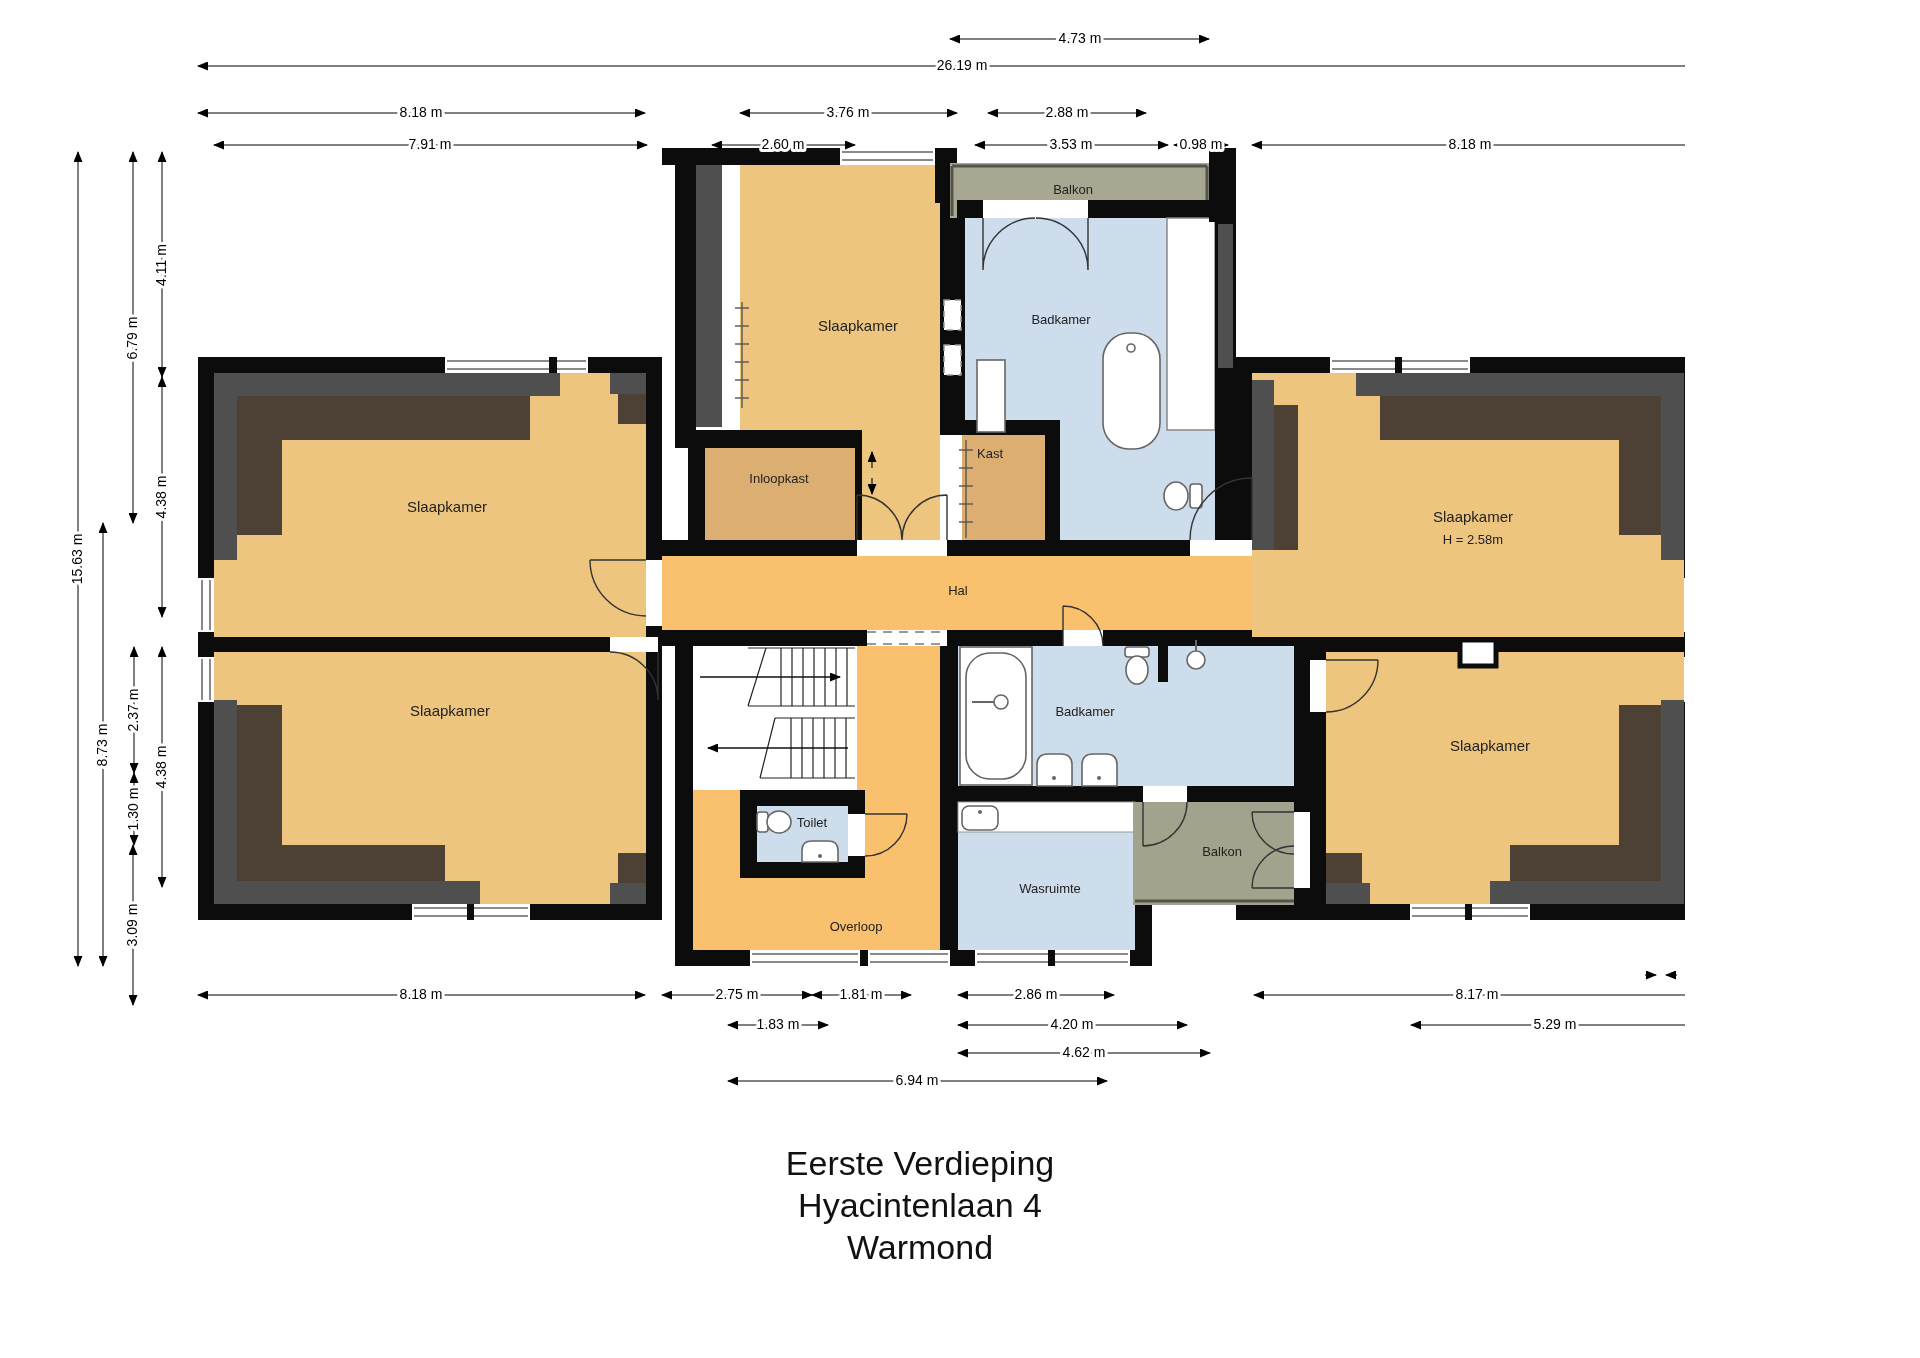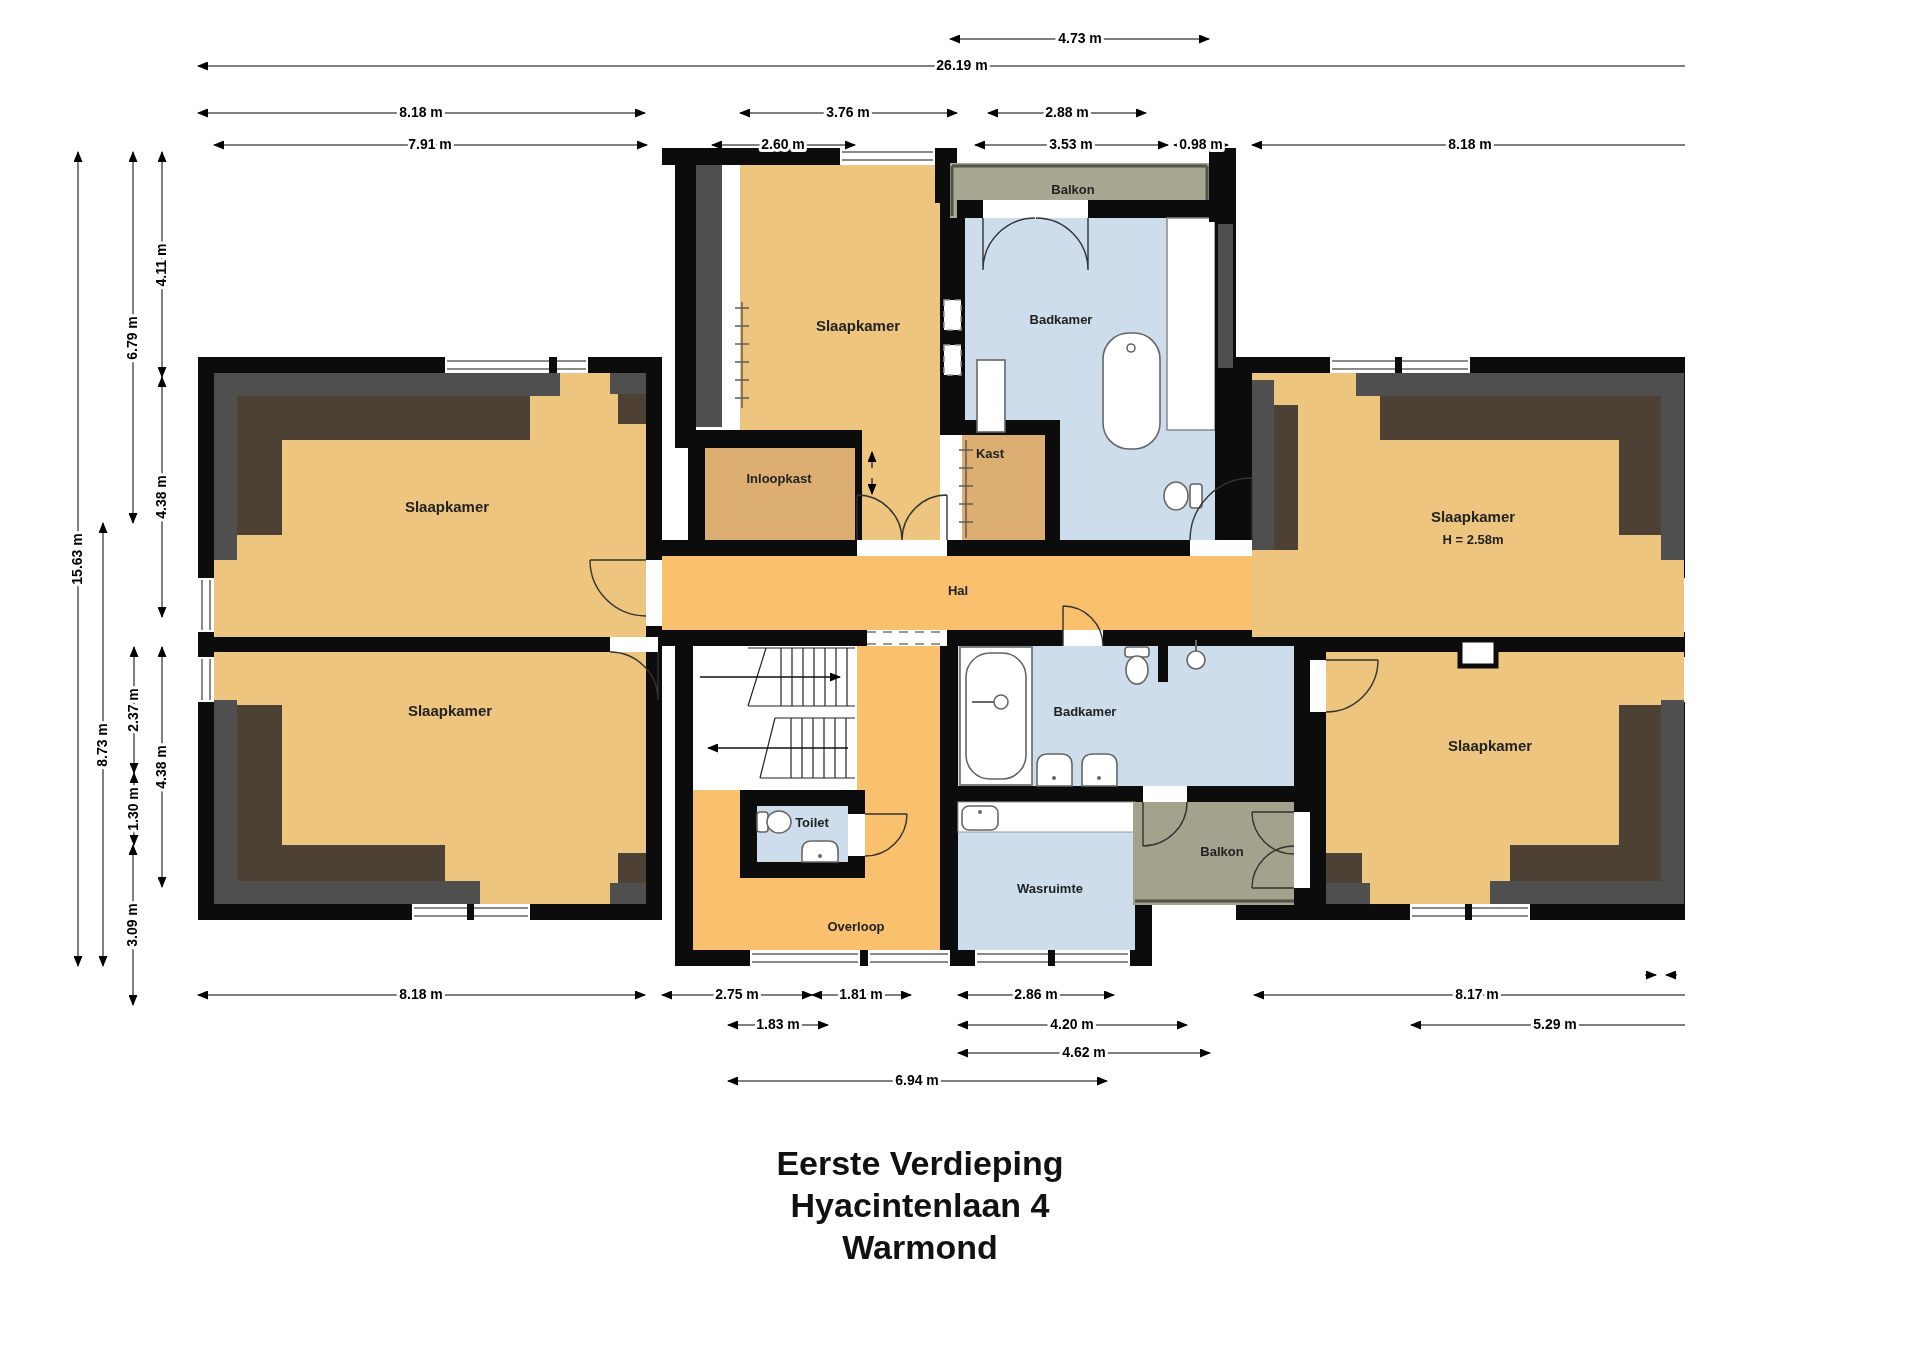--- a/index.html
+++ b/index.html
@@ -1,17 +1,17 @@
 <!DOCTYPE html>
 <html><head>
 <meta charset="utf-8">
 <style>
   html,body{margin:0;padding:0;background:#fff;}
   #canvas{position:relative;width:1685px;height:1358px;background:#fff;overflow:hidden;
-          font-family:"Liberation Sans", sans-serif;font-weight:bold;}
+          font-family:"Liberation Sans", sans-serif;}
   svg{position:absolute;left:0;top:0;}
   text{font-family:"Liberation Sans", sans-serif;}
   .dim{font-size:14px;fill:#000;text-anchor:middle;dominant-baseline:middle;
        paint-order:stroke;stroke:#fff;stroke-width:6px;stroke-linejoin:round;}
   .room{font-size:15px;fill:#222;text-anchor:middle;dominant-baseline:middle;}
   .room-sm{font-size:13px;fill:#222;text-anchor:middle;dominant-baseline:middle;}
   .title-line{font-size:34px;fill:#111;text-anchor:middle;}
   .wall{fill:#0c0c0c;}
   .tan{fill:#edc57f;}
   .tand{fill:#dcae72;}

